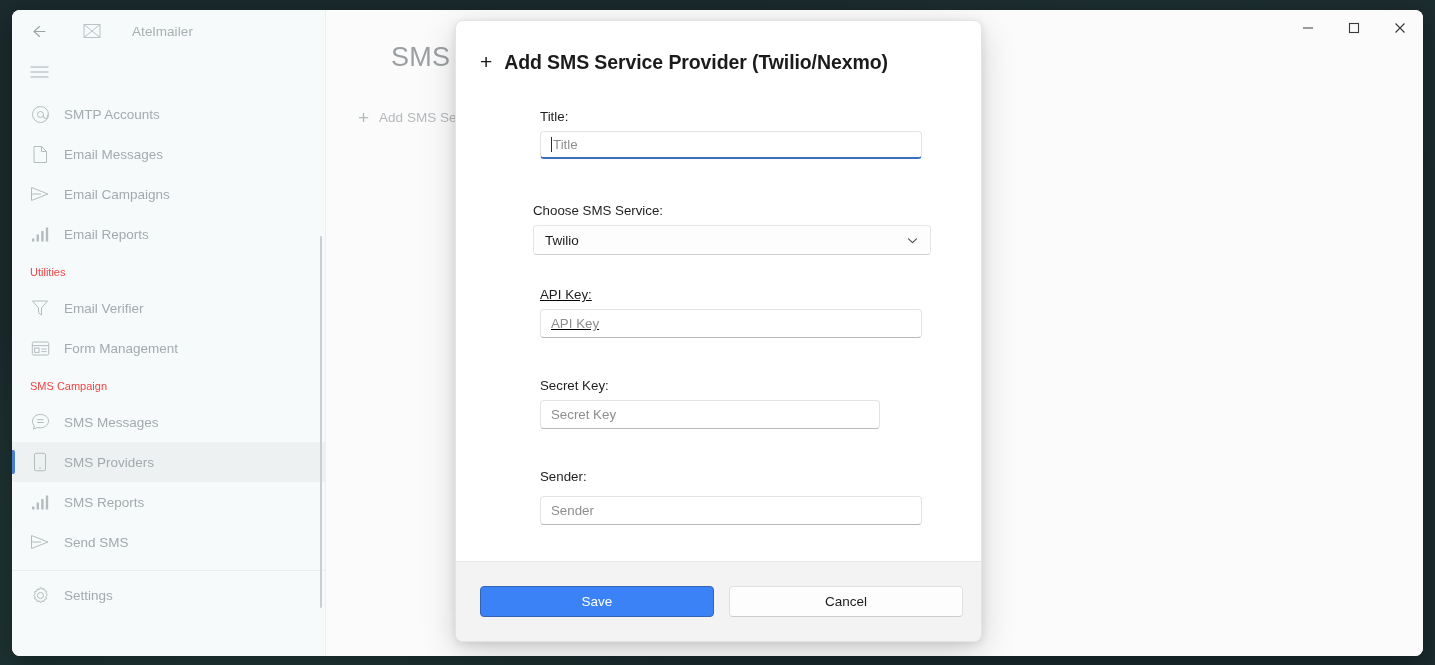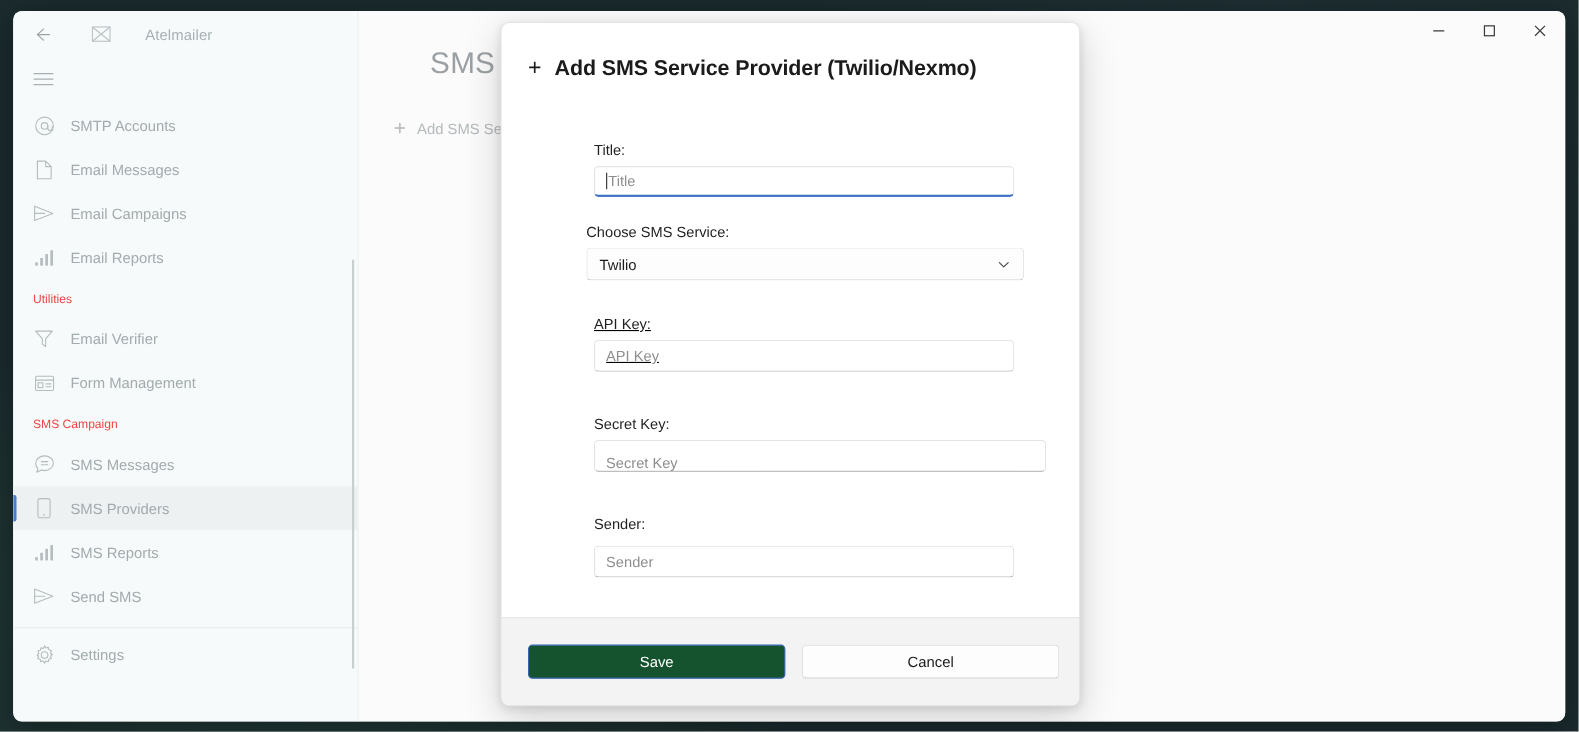--- a/index.html
+++ b/index.html
@@ -235,49 +235,49 @@
     display: flex;
     align-items: center;
     justify-content: space-between;
     padding: 0 11px 0 11px;
     font-size: 13.5px;
     color: #1b1b1b;
   }
   .chev { color: #4a4a4a; display: flex; }
 
   
-  #f-title       { position: absolute; left: 84px;  top: 108px;  width: 382px; }
+  #f-title       { position: absolute; left: 84px;  top: 88px;  width: 382px; }
   #f-title .input-box { width: 382px; }
   #f-service     { position: absolute; left: 77px;  top: 182px; width: 398px; }
   #f-service .select-box { width: 398px; }
   #f-apikey      { position: absolute; left: 84px;  top: 266px; width: 382px; text-decoration: underline; }
   #f-apikey .input-box { width: 382px; height: 29px; }
   #f-secret      { position: absolute; left: 84px;  top: 357px; width: 382px; }
-  #f-secret .input-box { width: 411px; height: 29px; align-items: flex-end; }
+  #f-secret .input-box { width: 340px; height: 29px; }
   #f-sender      { position: absolute; left: 84px;  top: 448px; width: 382px; }
   #f-sender .input-box { width: 382px; height: 29px; margin-top: 12px; }
 
   #modal-footer {
     height: 80px;
     background: #f3f3f3;
     border-top: 1px solid #e7e7e7;
     display: flex;
     align-items: center;
     padding-left: 24px;
     gap: 8px;
   }
   .btn {
     height: 31px;
     border-radius: 4px;
     display: flex; align-items: center; justify-content: center;
     font-size: 13.5px;
   }
   #btn-save {
     width: 234px;
-    background: #14532d;
+    background: #3b82f6;
     color: #ffffff;
     border: 1px solid #3464b3;
   }
   #btn-cancel {
     width: 234px;
     background: #fdfdfd;
     color: #1b1b1b;
     border: 1px solid #e0e0e0;
     border-bottom-color: #cdcdcd;
     margin-left: 7px;

